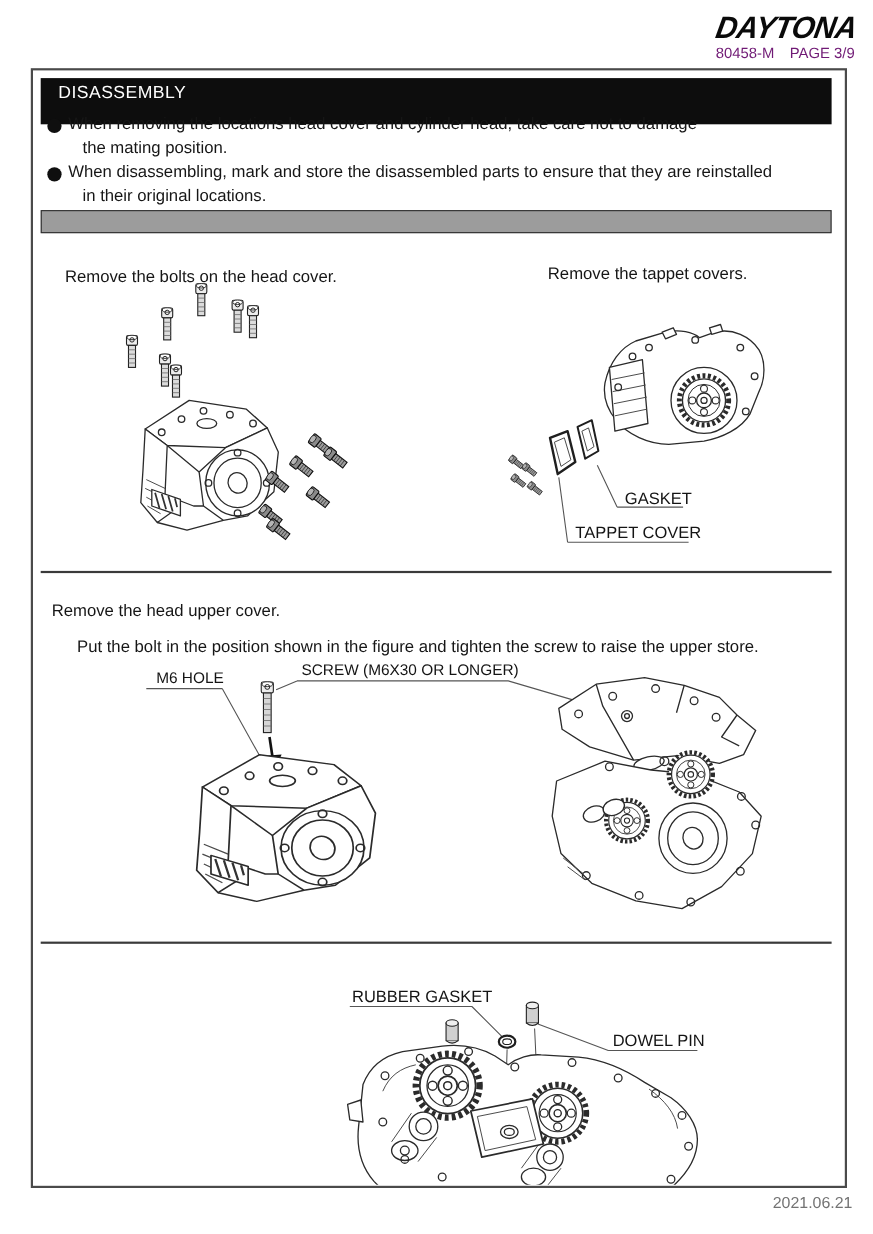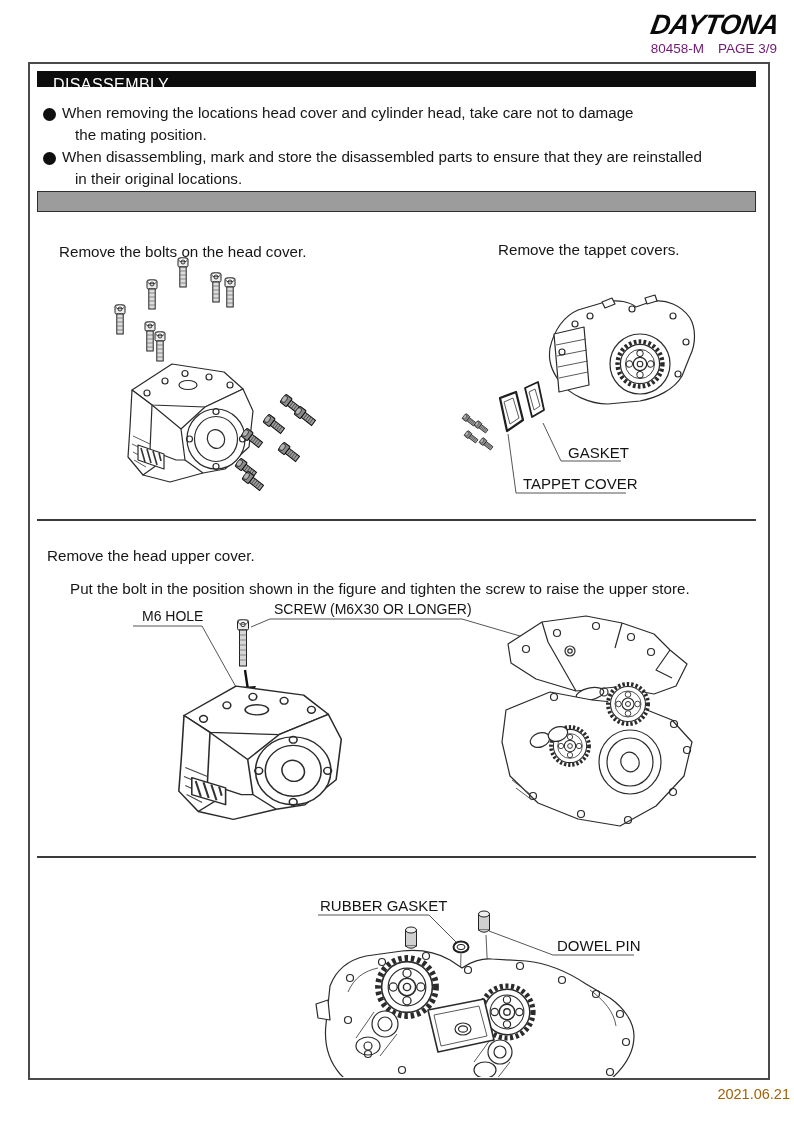--- a/index.html
+++ b/index.html
@@ -20,33 +20,33 @@
     position:absolute;top:41px;right:17px;
     font-size:13.5px;color:#701a75;
   }
   .docline .gap{display:inline-block;width:14px;}
   
   .sheet{
     position:absolute;left:28px;top:62px;width:742px;height:1018px;
     box-sizing:border-box;border:2px solid #4a4a4a;background:#fff;
   }
   .titlebar{
-    position:absolute;left:37px;top:71px;width:719px;height:16px;
+    position:absolute;left:37px;top:71px;width:719px;height:42px;
     background:#0d0d0d;color:#fff;box-sizing:border-box;
     font-size:16px;line-height:28px;padding-left:16px;letter-spacing:.4px;
   }
   .note-line{position:absolute;font-size:15.2px;line-height:20px;white-space:nowrap;}
   .bullet{position:absolute;width:13px;height:13px;border-radius:50%;background:#0f0f0f;}
   .graybar{
     position:absolute;left:37px;top:191px;width:719px;height:21px;
     box-sizing:border-box;background:#9c9c9c;border:1.5px solid #2e2e2e;
   }
   .instr{position:absolute;font-size:15.2px;white-space:nowrap;}
   .divider{position:absolute;left:37px;width:719px;height:2px;background:#3a3a3a;}
-  .date{position:absolute;top:1086px;right:4px;font-size:14.5px;color:#a16207;}
+  .date{position:absolute;top:1086px;right:19px;font-size:14.5px;color:#737373;}
   
   svg.fig{position:absolute;overflow:hidden;}
   .ln{stroke:#2b2b2b;stroke-width:1.2;fill:#fff;stroke-linejoin:round;}
   .lnf{stroke:#2b2b2b;stroke-width:1.2;fill:none;stroke-linejoin:round;}
   .thin{stroke:#4a4a4a;stroke-width:.9;fill:none;}
   .hatch{stroke:#333;stroke-width:1.6;fill:none;}
   .lead{stroke:#555;stroke-width:1;fill:none;}
   text.fig-label{font-family:"Liberation Sans",sans-serif;font-size:15px;fill:#141414;}
   text.fig-label-sm{font-family:"Liberation Sans",sans-serif;font-size:14px;fill:#141414;}
 </style>

